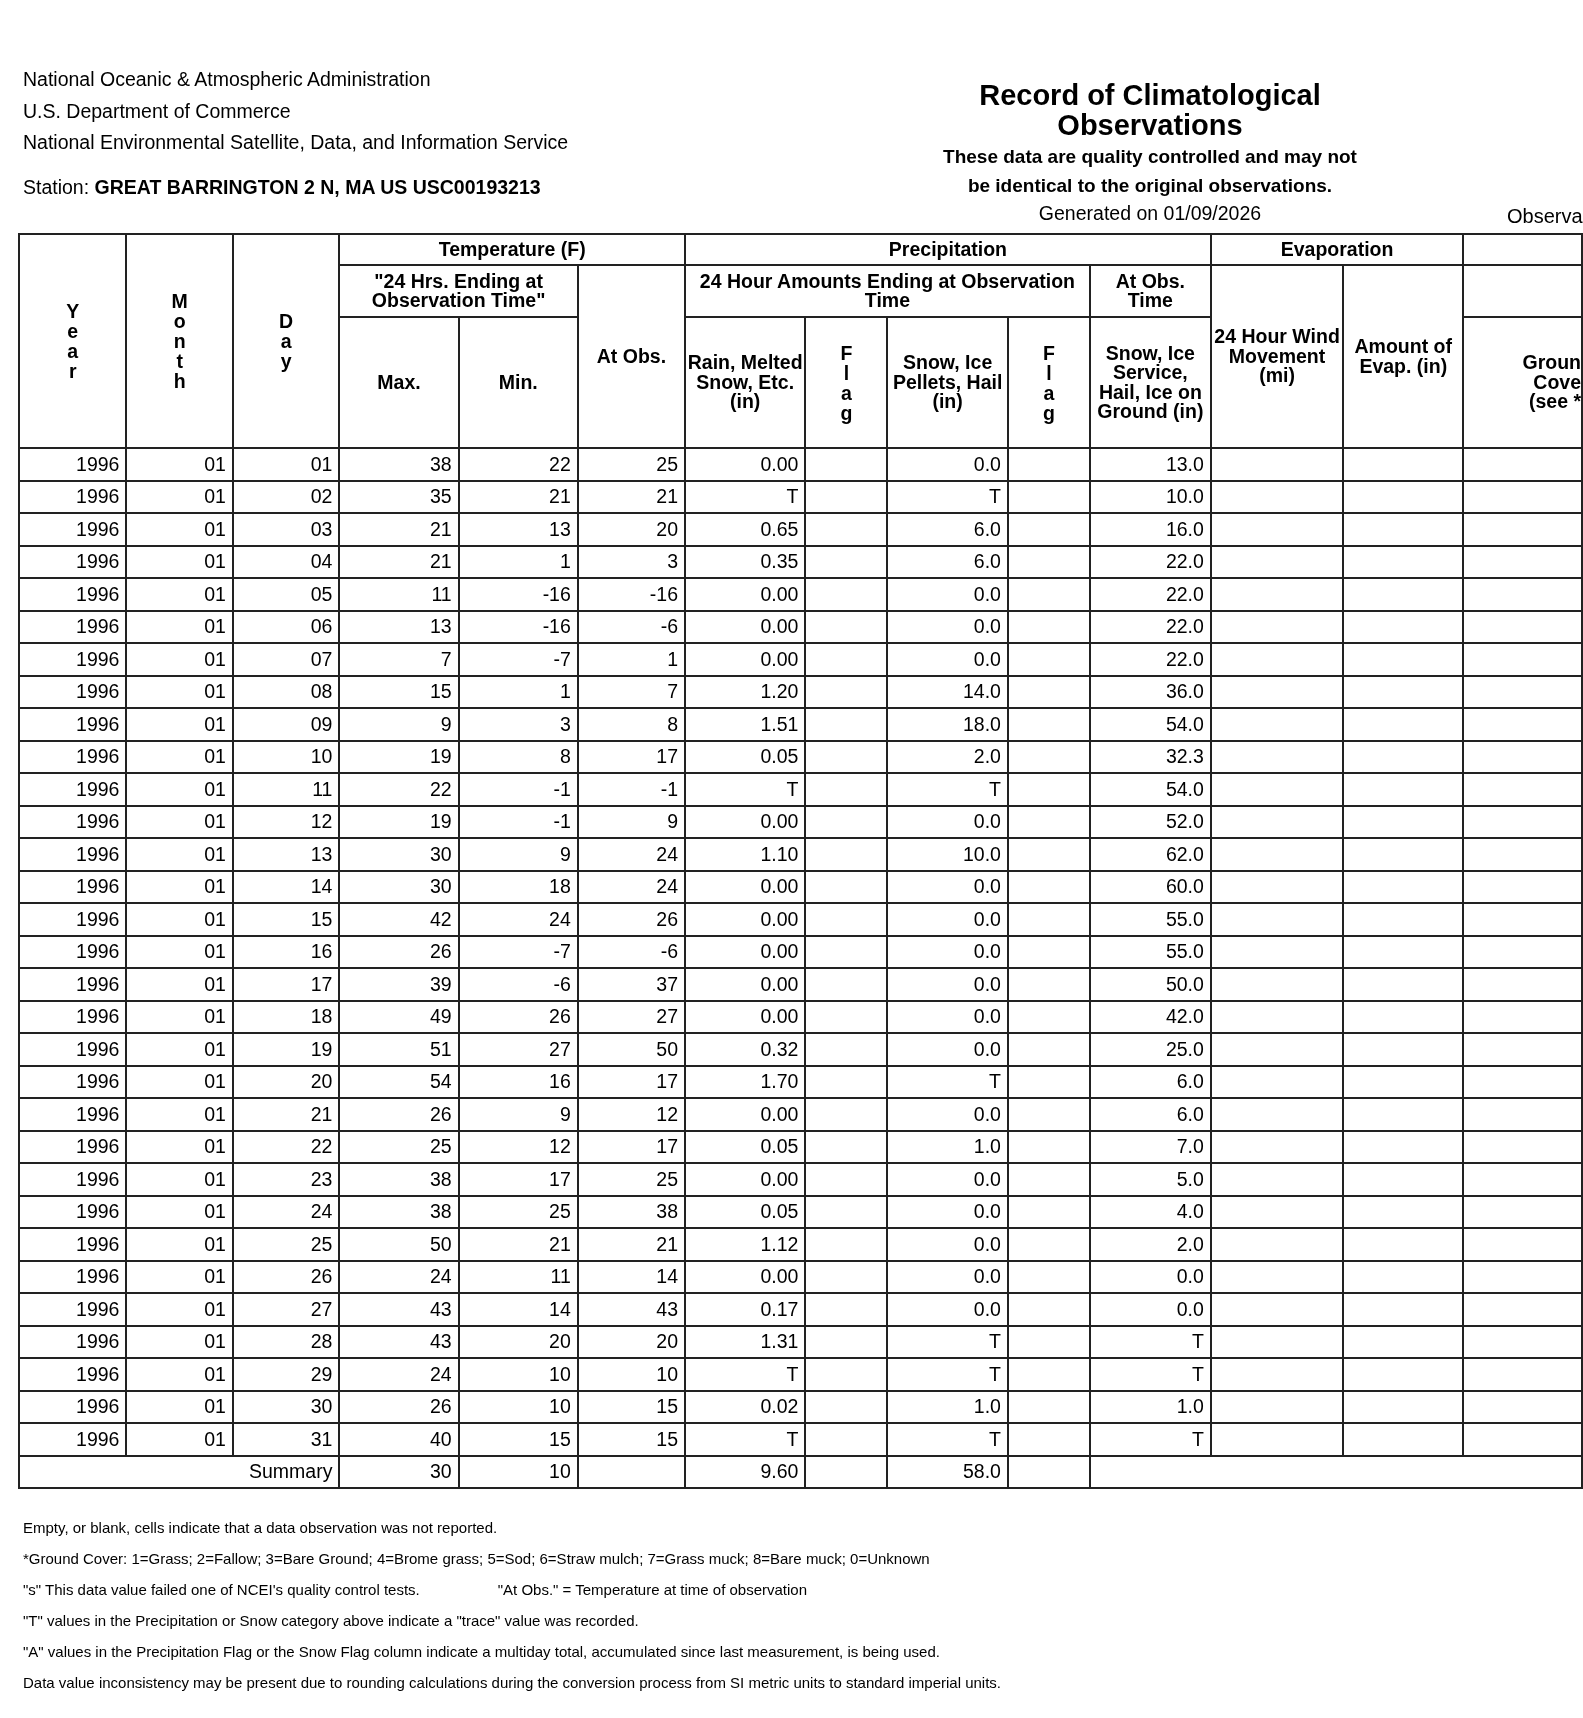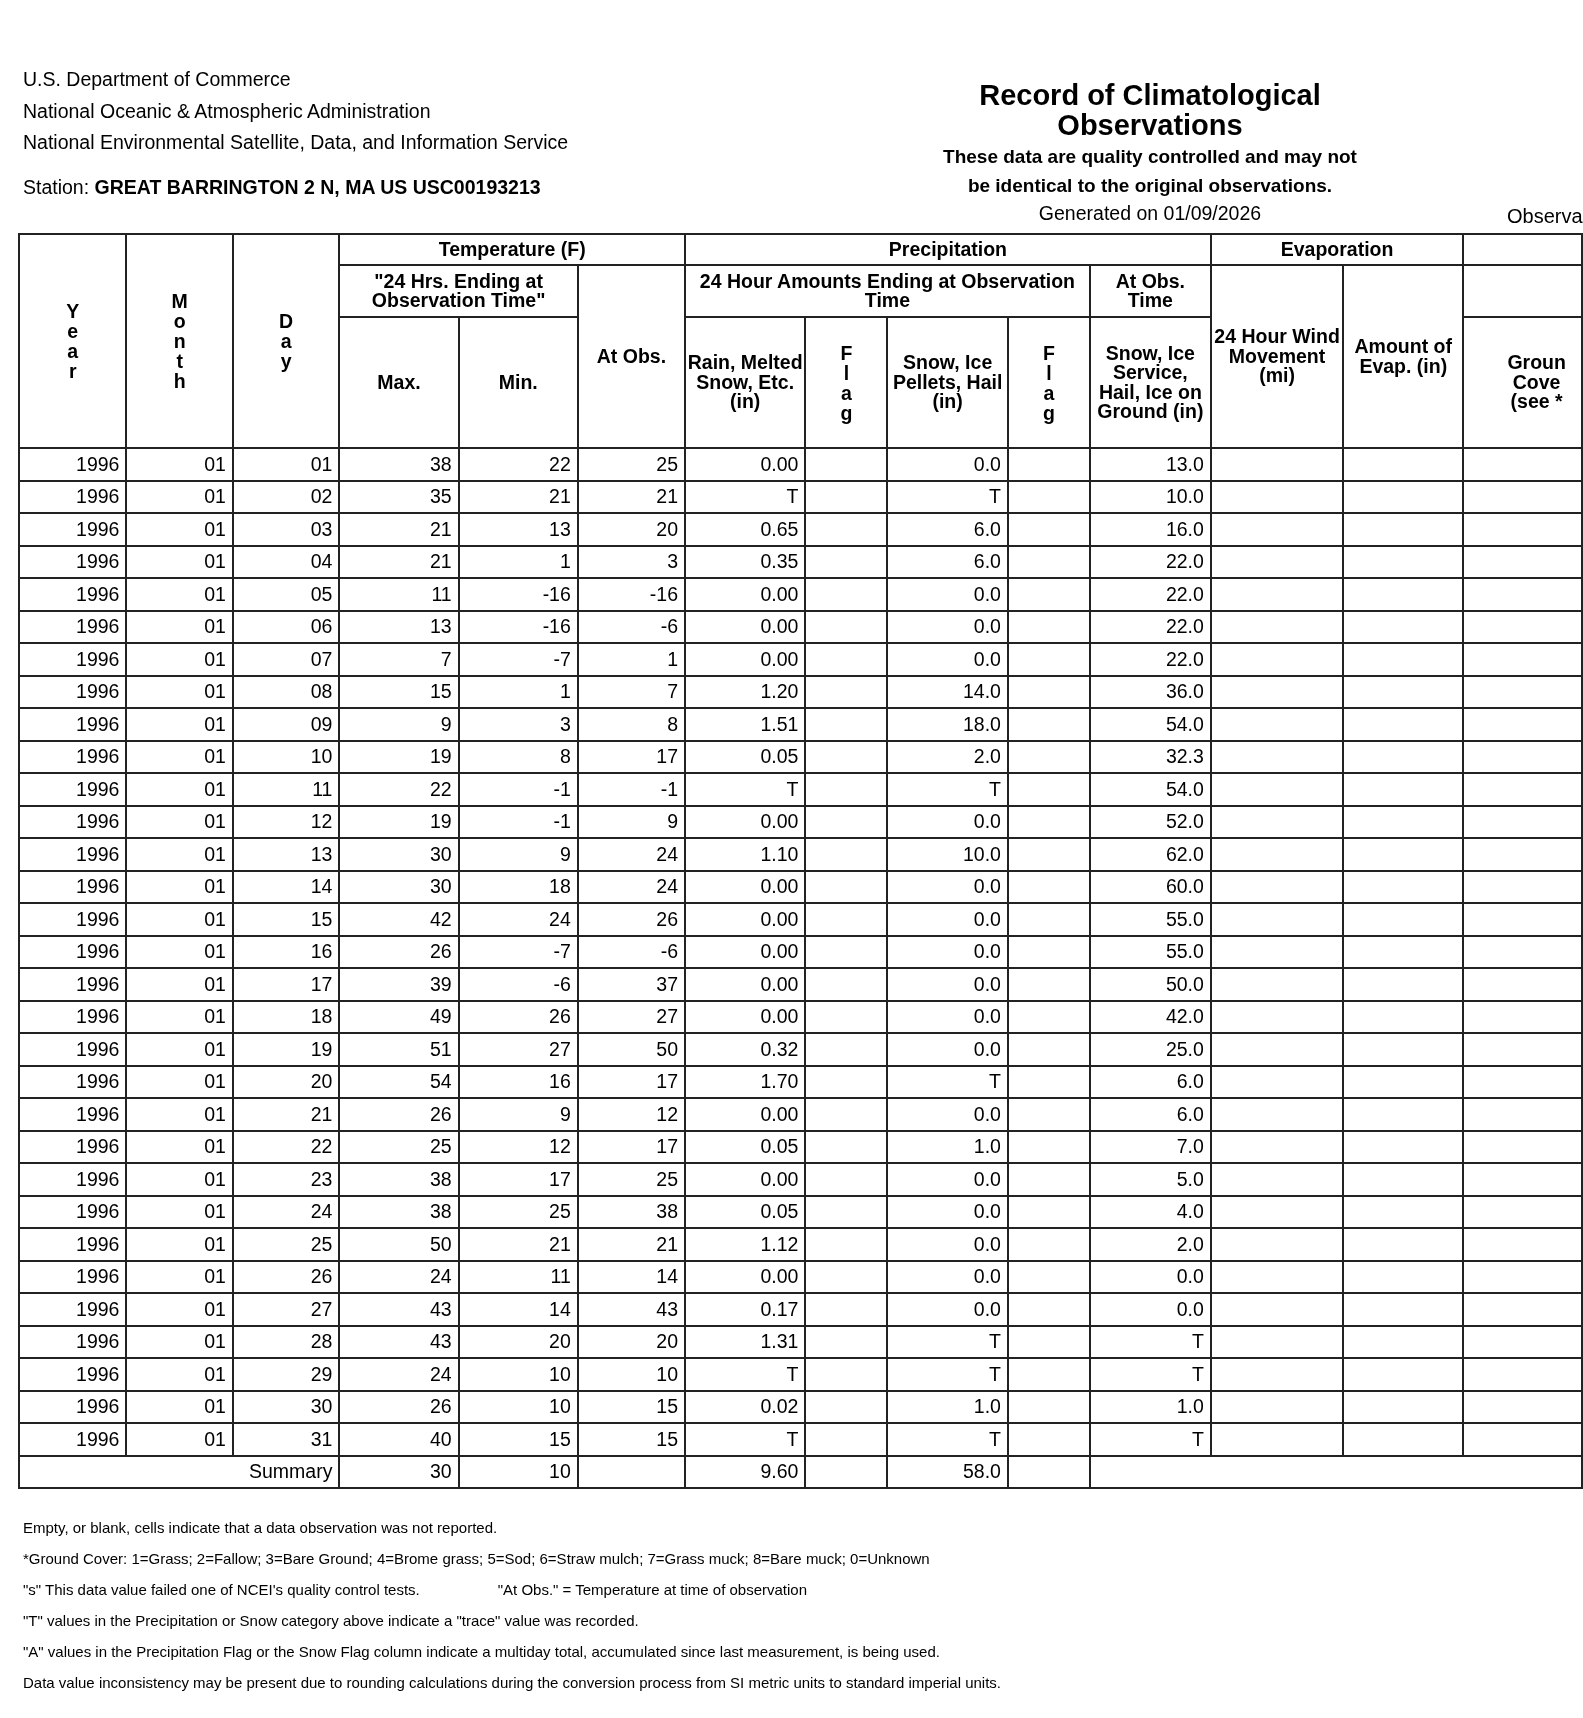--- a/index.html
+++ b/index.html
@@ -30,22 +30,22 @@
   .hdr-r2 { height: 52px; }
   .hdr-r3 { height: 131px; }
 
   .notes { position: absolute; left: 23px; top: 1512px; font-size: 15px; line-height: 31px; white-space: nowrap; }
   .notes .gap { display: inline-block; width: 78px; }
 </style>
 </head>
 <body>
 
 <div class="agency">
+  <div>National Oceanic &amp; Atmospheric Administration</div>
   <div>U.S. Department of Commerce</div>
-  <div>National Oceanic &amp; Atmospheric Administration</div>
   <div>National Environmental Satellite, Data, and Information Service</div>
 </div>
 
 <div class="location">
   <div><span>Station: </span><b>GREAT BARRINGTON 2 N, MA US USC00193213</b></div>
 </div>
 
 <div class="title-block">
   <div class="title">
     <div>Record of Climatological</div>
@@ -97,21 +97,21 @@
       <th></th>
     </tr>
     <tr class="hdr-r3">
       <th>Max.</th>
       <th>Min.</th>
       <th>Rain, Melted Snow, Etc. (in)</th>
       <th class="vert"><span id="h-flag1"><div>F</div><div>l</div><div>a</div><div>g</div></span></th>
       <th>Snow, Ice Pellets, Hail (in)</th>
       <th class="vert"><span id="h-flag2"><div>F</div><div>l</div><div>a</div><div>g</div></span></th>
       <th>Snow, Ice Service, Hail, Ice on Ground (in)</th>
-      <th style="text-align:center;padding-left:28px;">Groun Cove (see *</th>
+      <th style="text-align:right;padding-left:28px;">Groun Cove (see *</th>
     </tr>
   </thead>
   <tbody id="tbody">
       <tr>
         <td>1996</td>
         <td>01</td>
         <td>01</td>
         <td>38</td>
         <td>22</td>
         <td>25</td>

